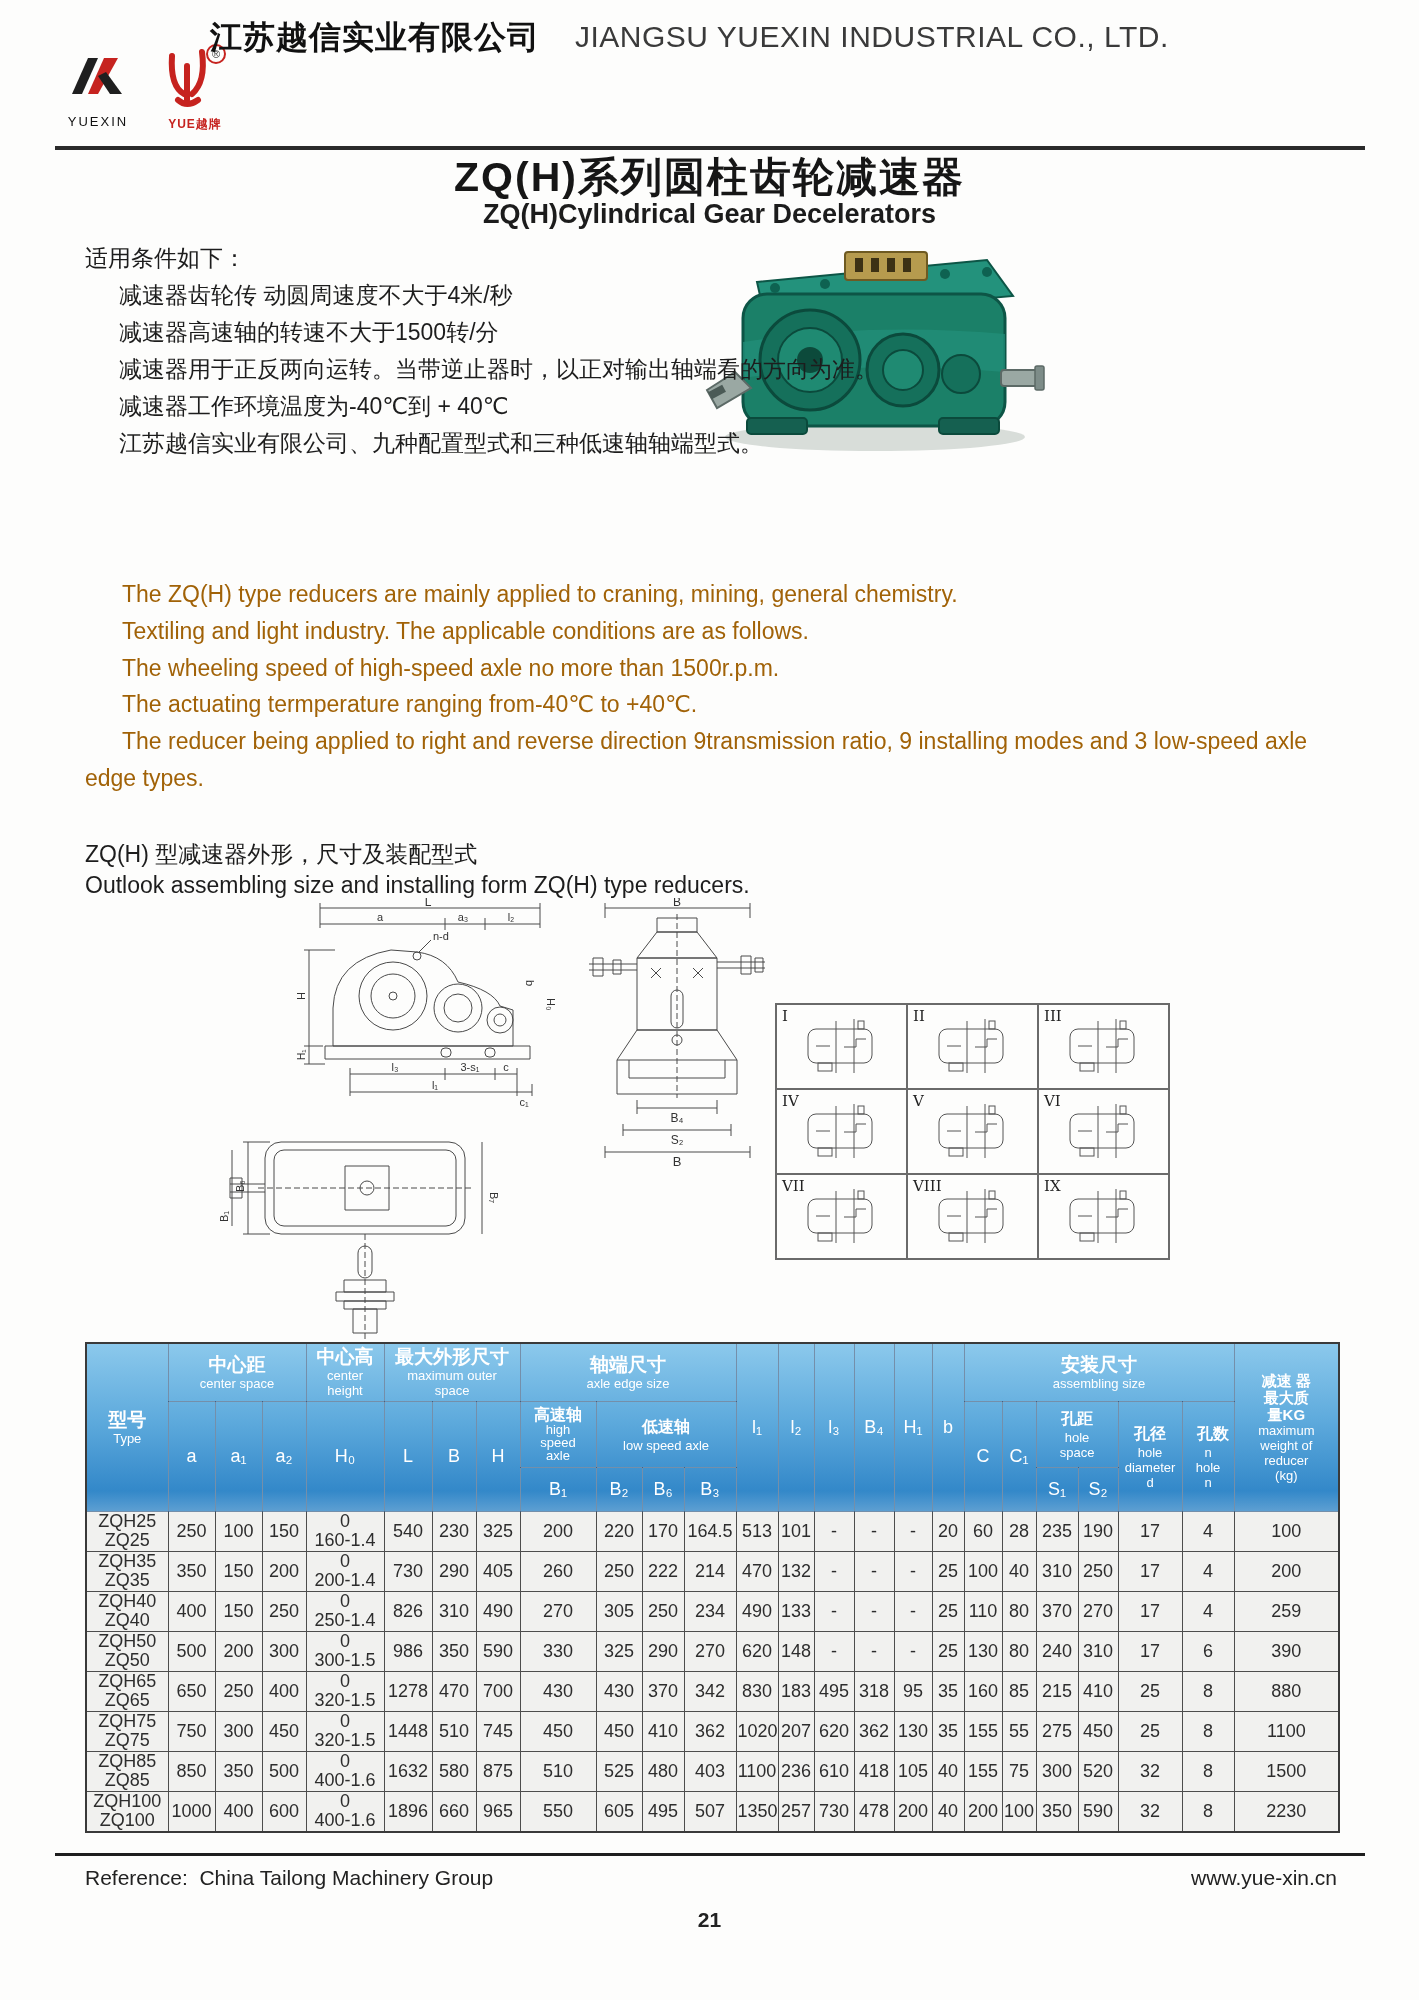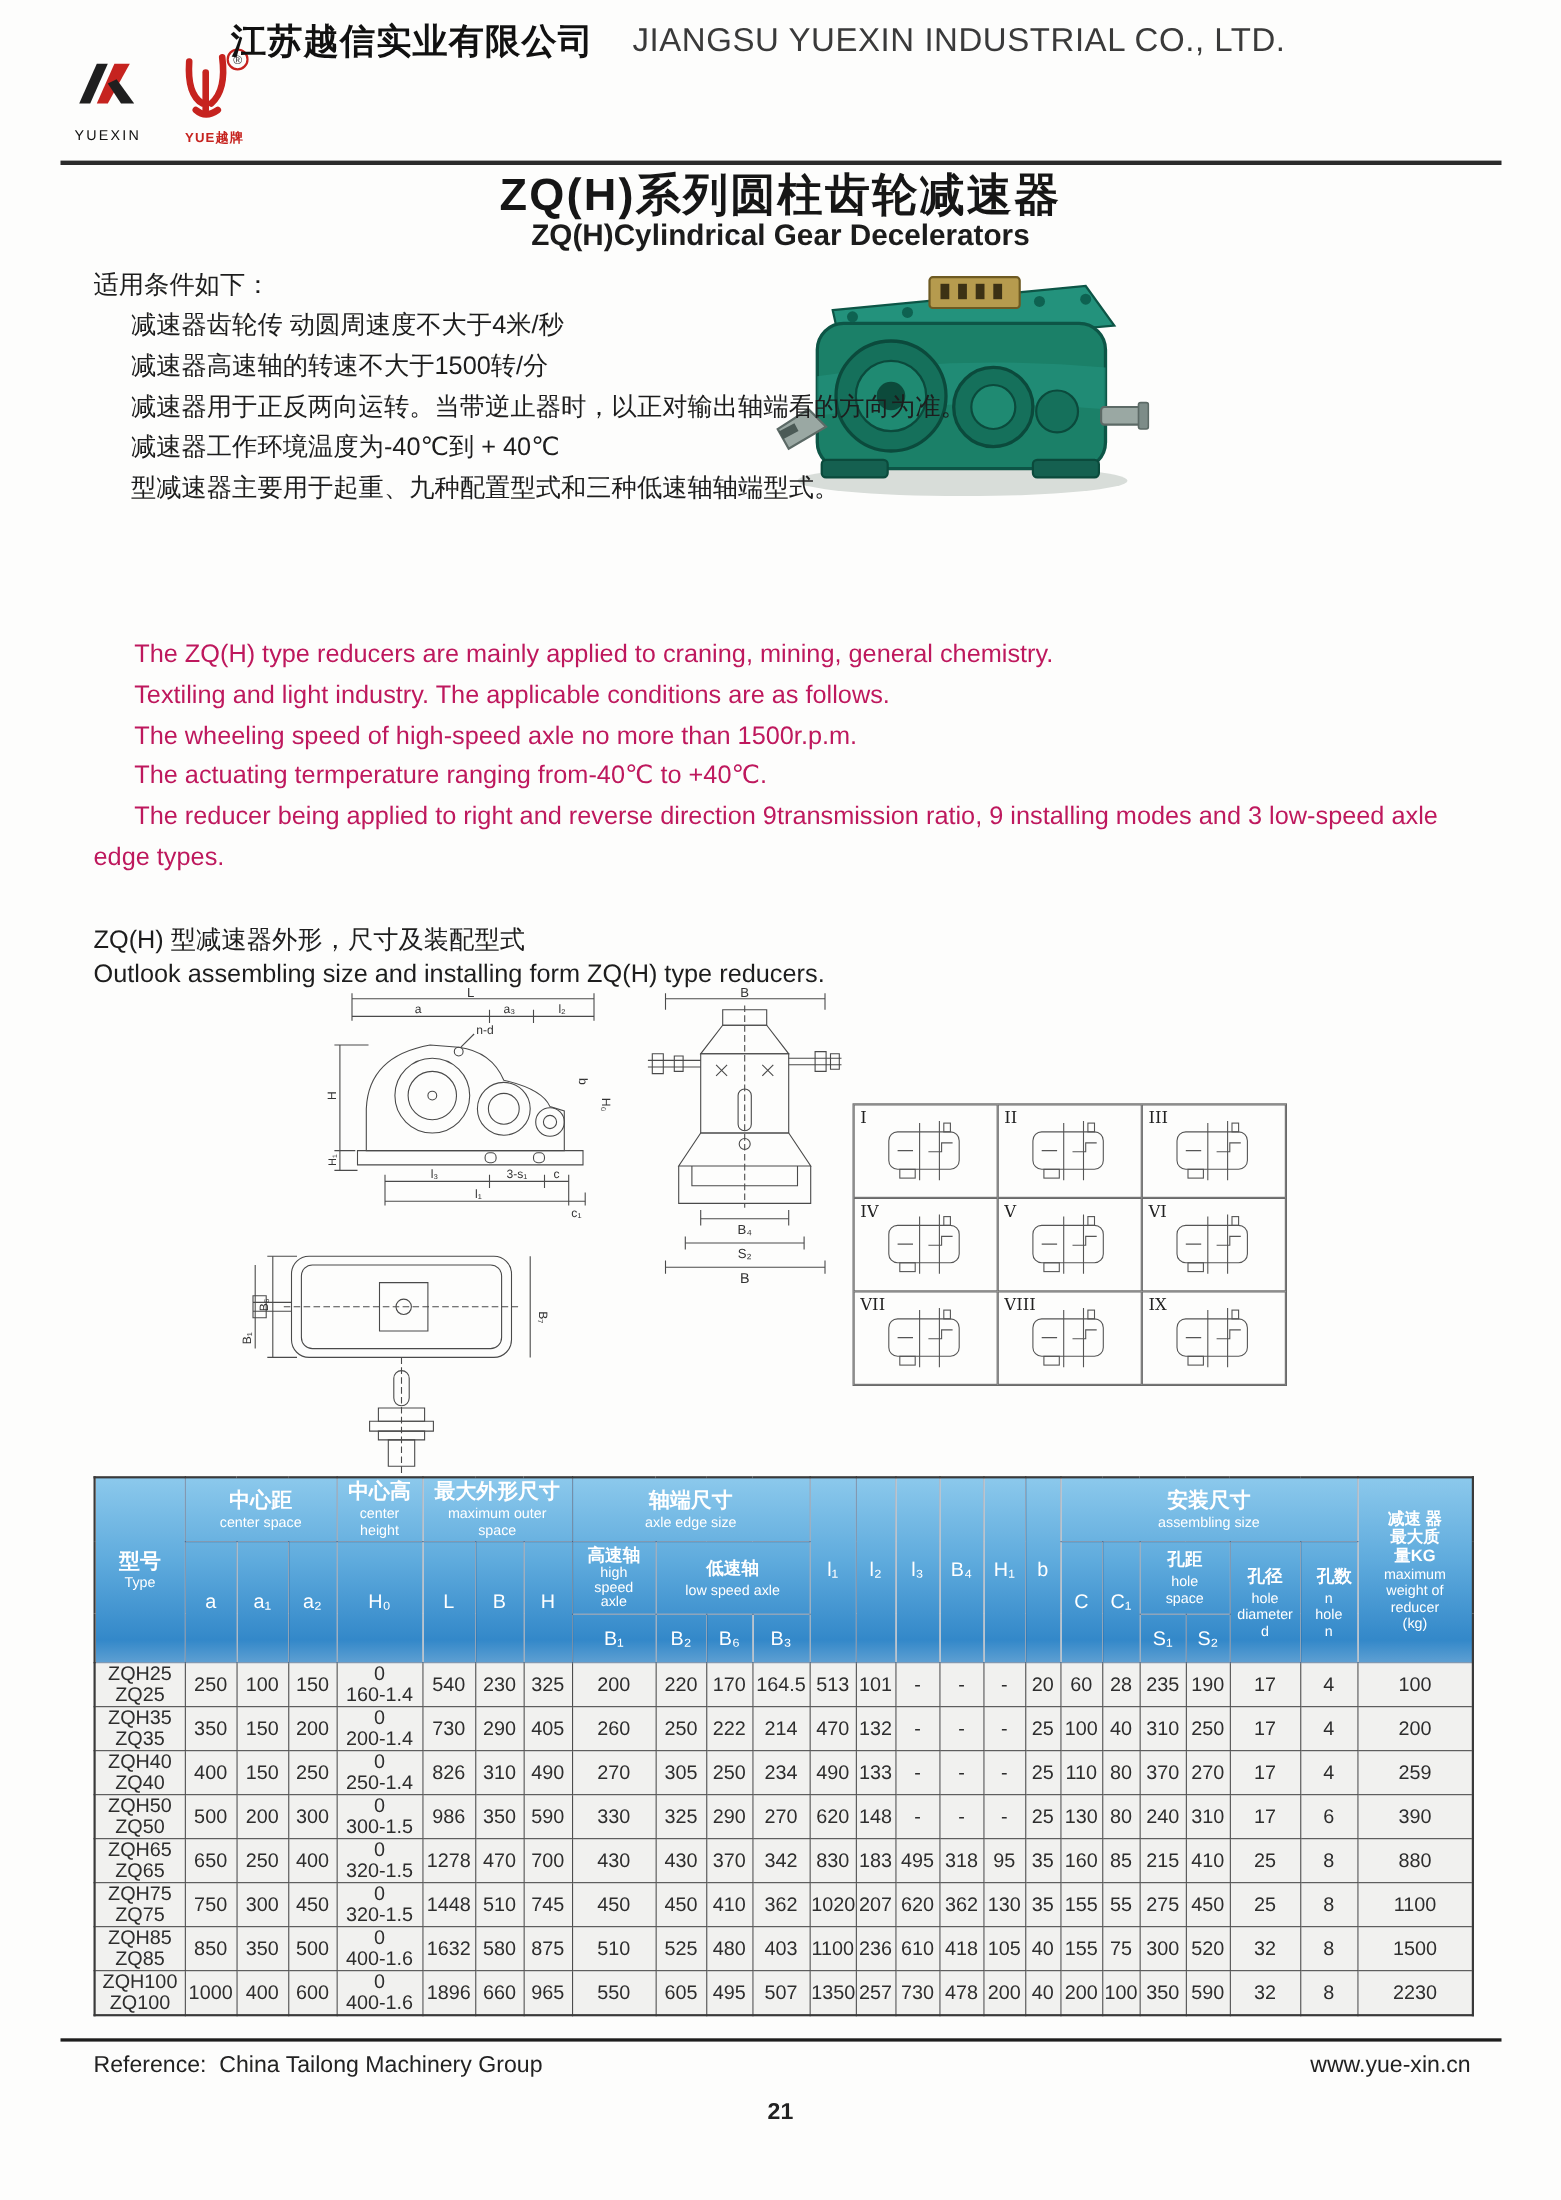--- a/index.html
+++ b/index.html
@@ -13,21 +13,21 @@
   .logo-caption{font-size:13px;font-weight:normal;letter-spacing:2px;color:#111;text-align:center;}
   .logo2-caption{font-size:12px;font-weight:bold;color:#c6231f;text-align:center;letter-spacing:1px;}
   .header-rule{left:55px;right:54px;top:146px;height:4px;background:#2b2b2b;}
 
   .title-cn{left:0;right:0;top:150px;text-align:center;font-size:41px;font-weight:bold;color:#161616;letter-spacing:2px;}
   .title-en{left:0;right:0;top:199px;text-align:center;font-size:27px;font-weight:bold;color:#1c1c1c;}
 
   .intro-cn{left:85px;top:240px;width:940px;font-size:23px;line-height:37px;color:#1d1d1d;}
   .intro-cn .lead{text-indent:36px;}
   .intro-cn .cond{margin-left:34px;}
-  .intro-en{left:85px;top:576px;width:1253px;font-size:23px;line-height:36.8px;color:#be185d;}
+  .intro-en{left:85px;top:576px;width:1253px;font-size:23px;line-height:36.8px;color:#a16207;}
   .intro-en p{margin:0;text-indent:37px;}
 
   .section-cn{left:85px;top:839px;font-size:23px;color:#1d1d1d;}
   .section-en{left:85px;top:872px;font-size:23px;color:#1d1d1d;}
 
   
   svg text{font-family:"Liberation Sans","DejaVu Sans",sans-serif;fill:#333;}
   .dwg line,.dwg path,.dwg rect,.dwg circle,.dwg polyline,.dwg polygon{vector-effect:non-scaling-stroke;}
 
   .form-grid{left:775px;top:1003px;width:393px;height:255px;display:grid;grid-template-columns:repeat(3,1fr);grid-template-rows:repeat(3,1fr);border:1px solid #6a6a6a;background:#fdfdfc;}
@@ -114,21 +114,21 @@
       <rect x="244" y="196" width="60" height="16" rx="4" fill="#156050" stroke="#0b4a3c" stroke-width="2"></rect>
     </svg>
   </div>
 
   <div class="abs intro-cn">
     <div>适用条件如下：</div>
     <div class="cond">减速器齿轮传 动圆周速度不大于4米/秒</div>
     <div class="cond">减速器高速轴的转速不大于1500转/分</div>
     <div class="cond">减速器用于正反两向运转。当带逆止器时，以正对输出轴端看的方向为准。</div>
     <div class="cond">减速器工作环境温度为-40℃到 + 40℃</div>
-    <div class="cond">型减速器主要用于起重、九种配置型式和三种低速轴轴端型式。</div>
+    <div class="cond">江苏越信实业有限公司、九种配置型式和三种低速轴轴端型式。</div>
   </div>
 
   <div class="abs intro-en">
     <p>The ZQ(H) type reducers are mainly applied to craning, mining, general chemistry.</p>
     <p>Textiling and light industry. The applicable conditions are as follows.</p>
     <p>The wheeling speed of high-speed axle no more than 1500r.p.m.</p>
     <p>The actuating termperature ranging from-40℃ to +40℃.</p>
     <p>The reducer being applied to right and reverse direction 9transmission ratio, 9 installing modes and 3 low-speed axle edge types.</p>
   </div>
 

